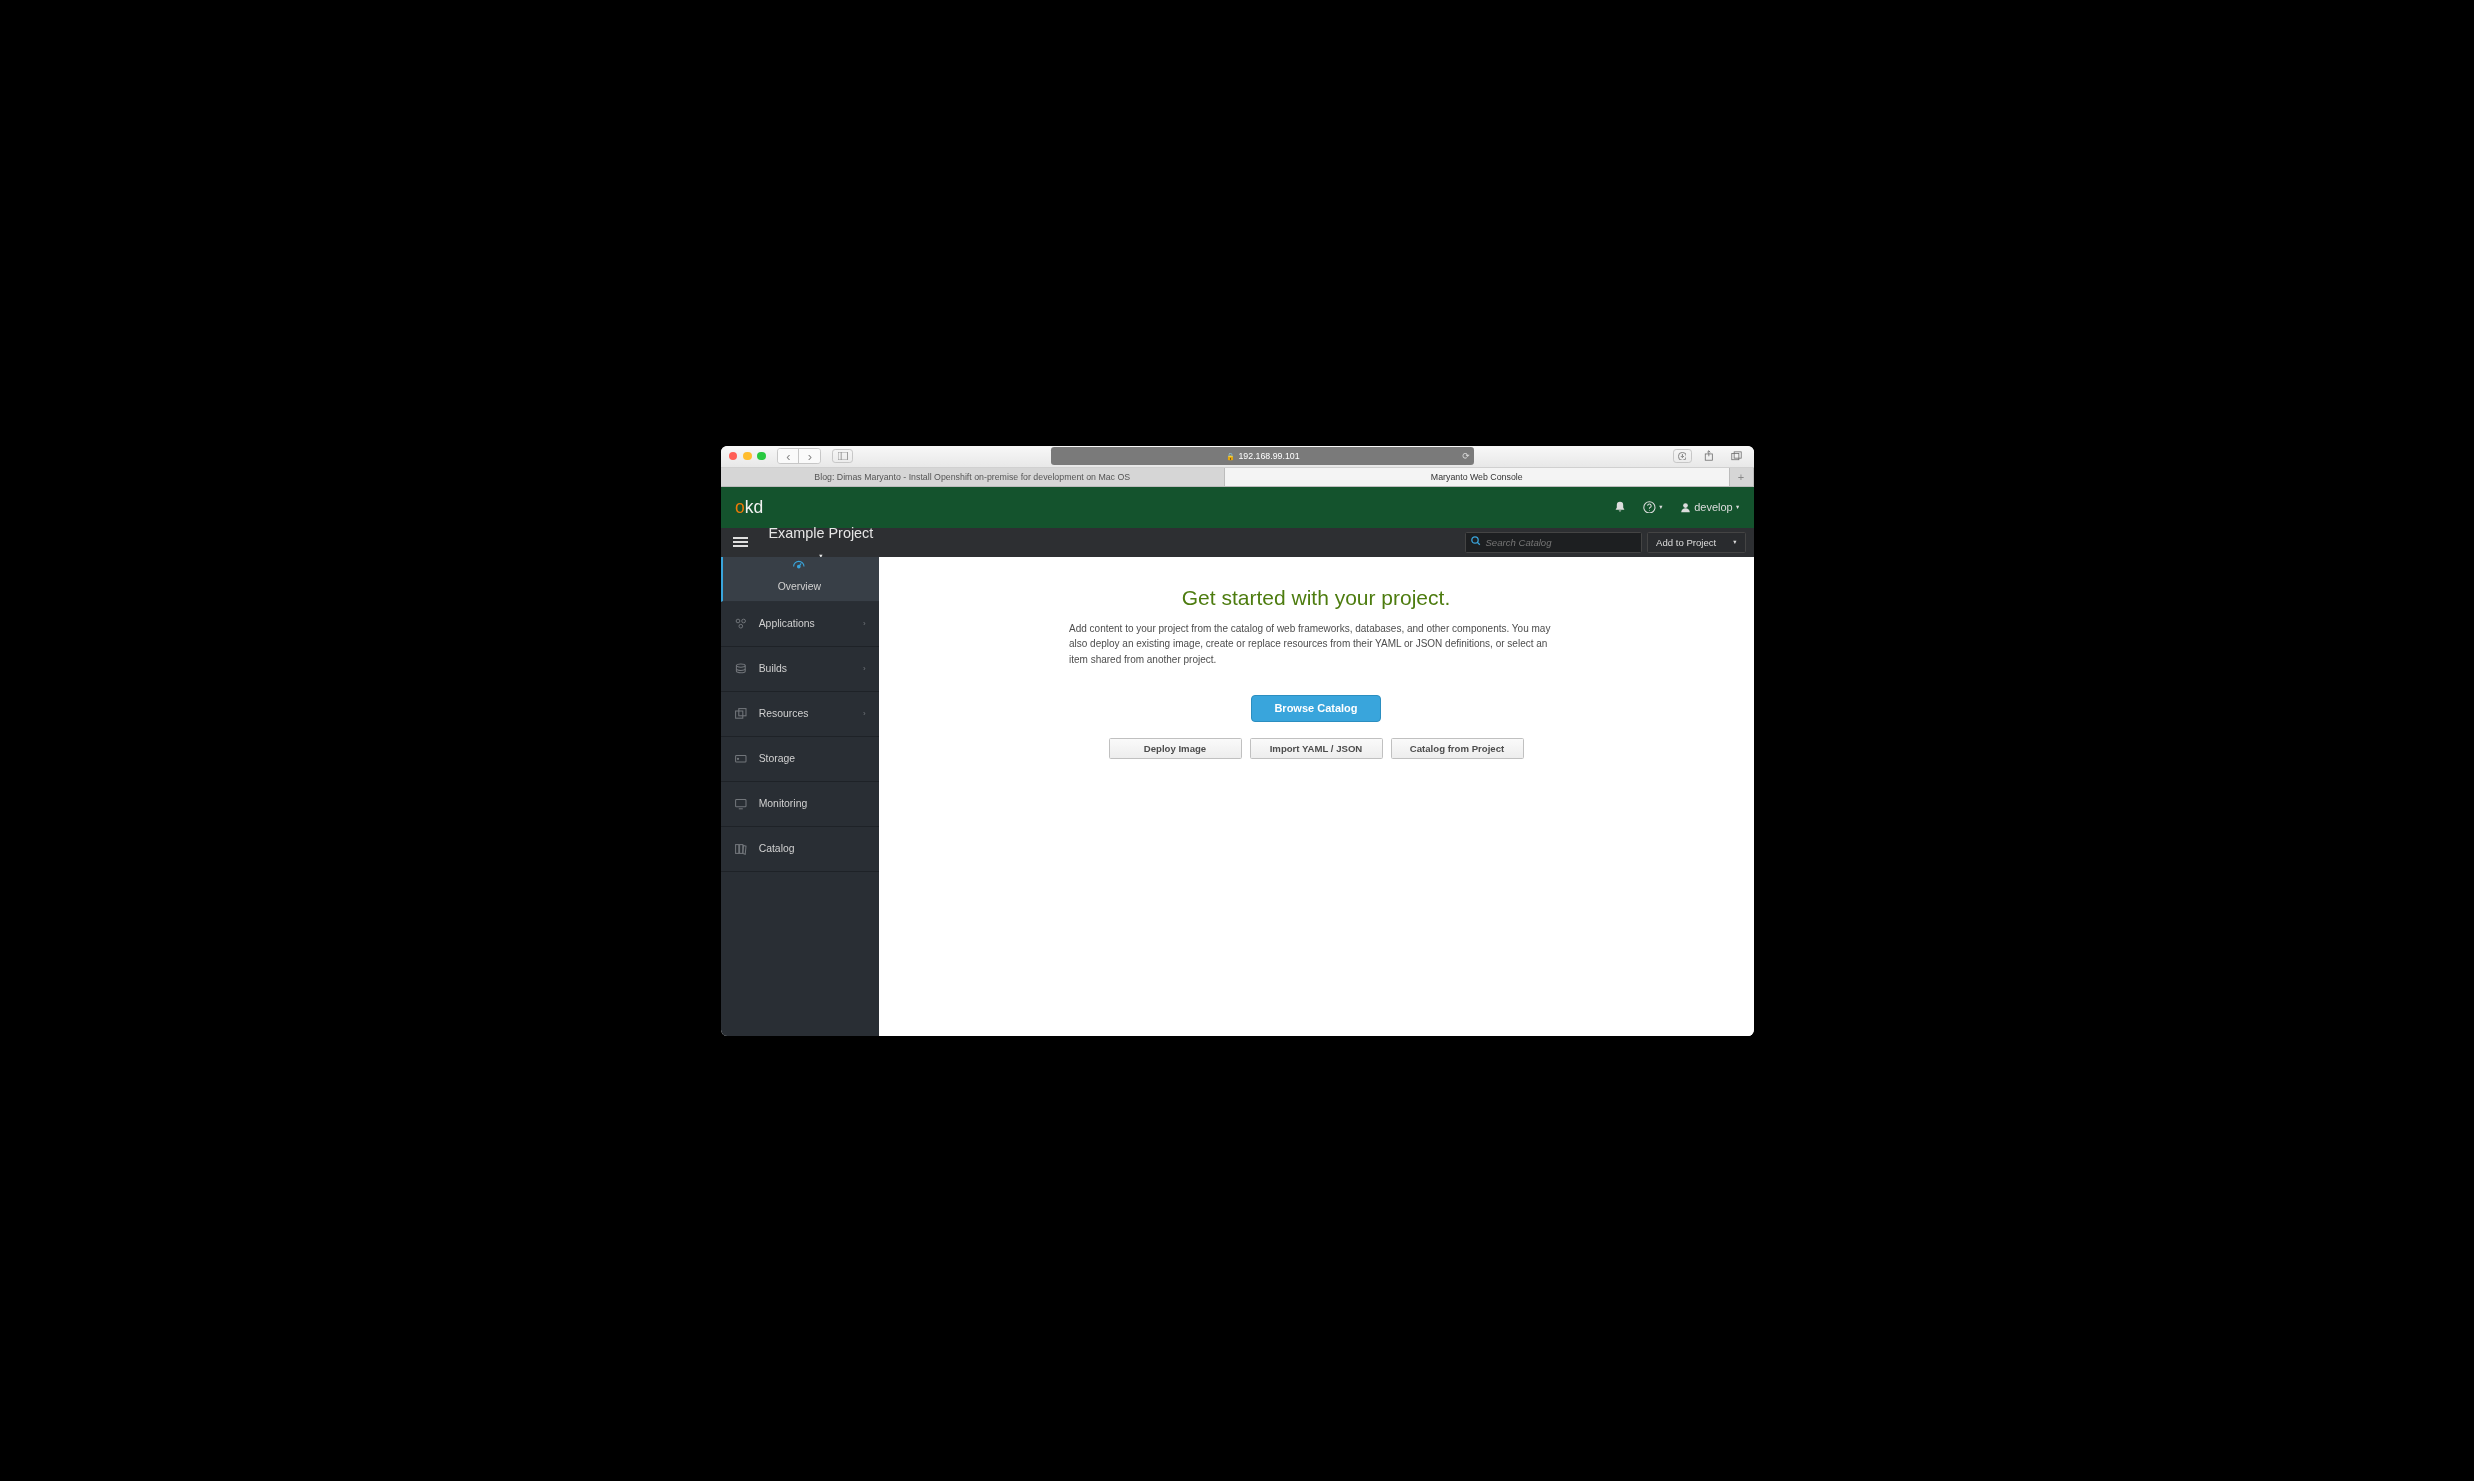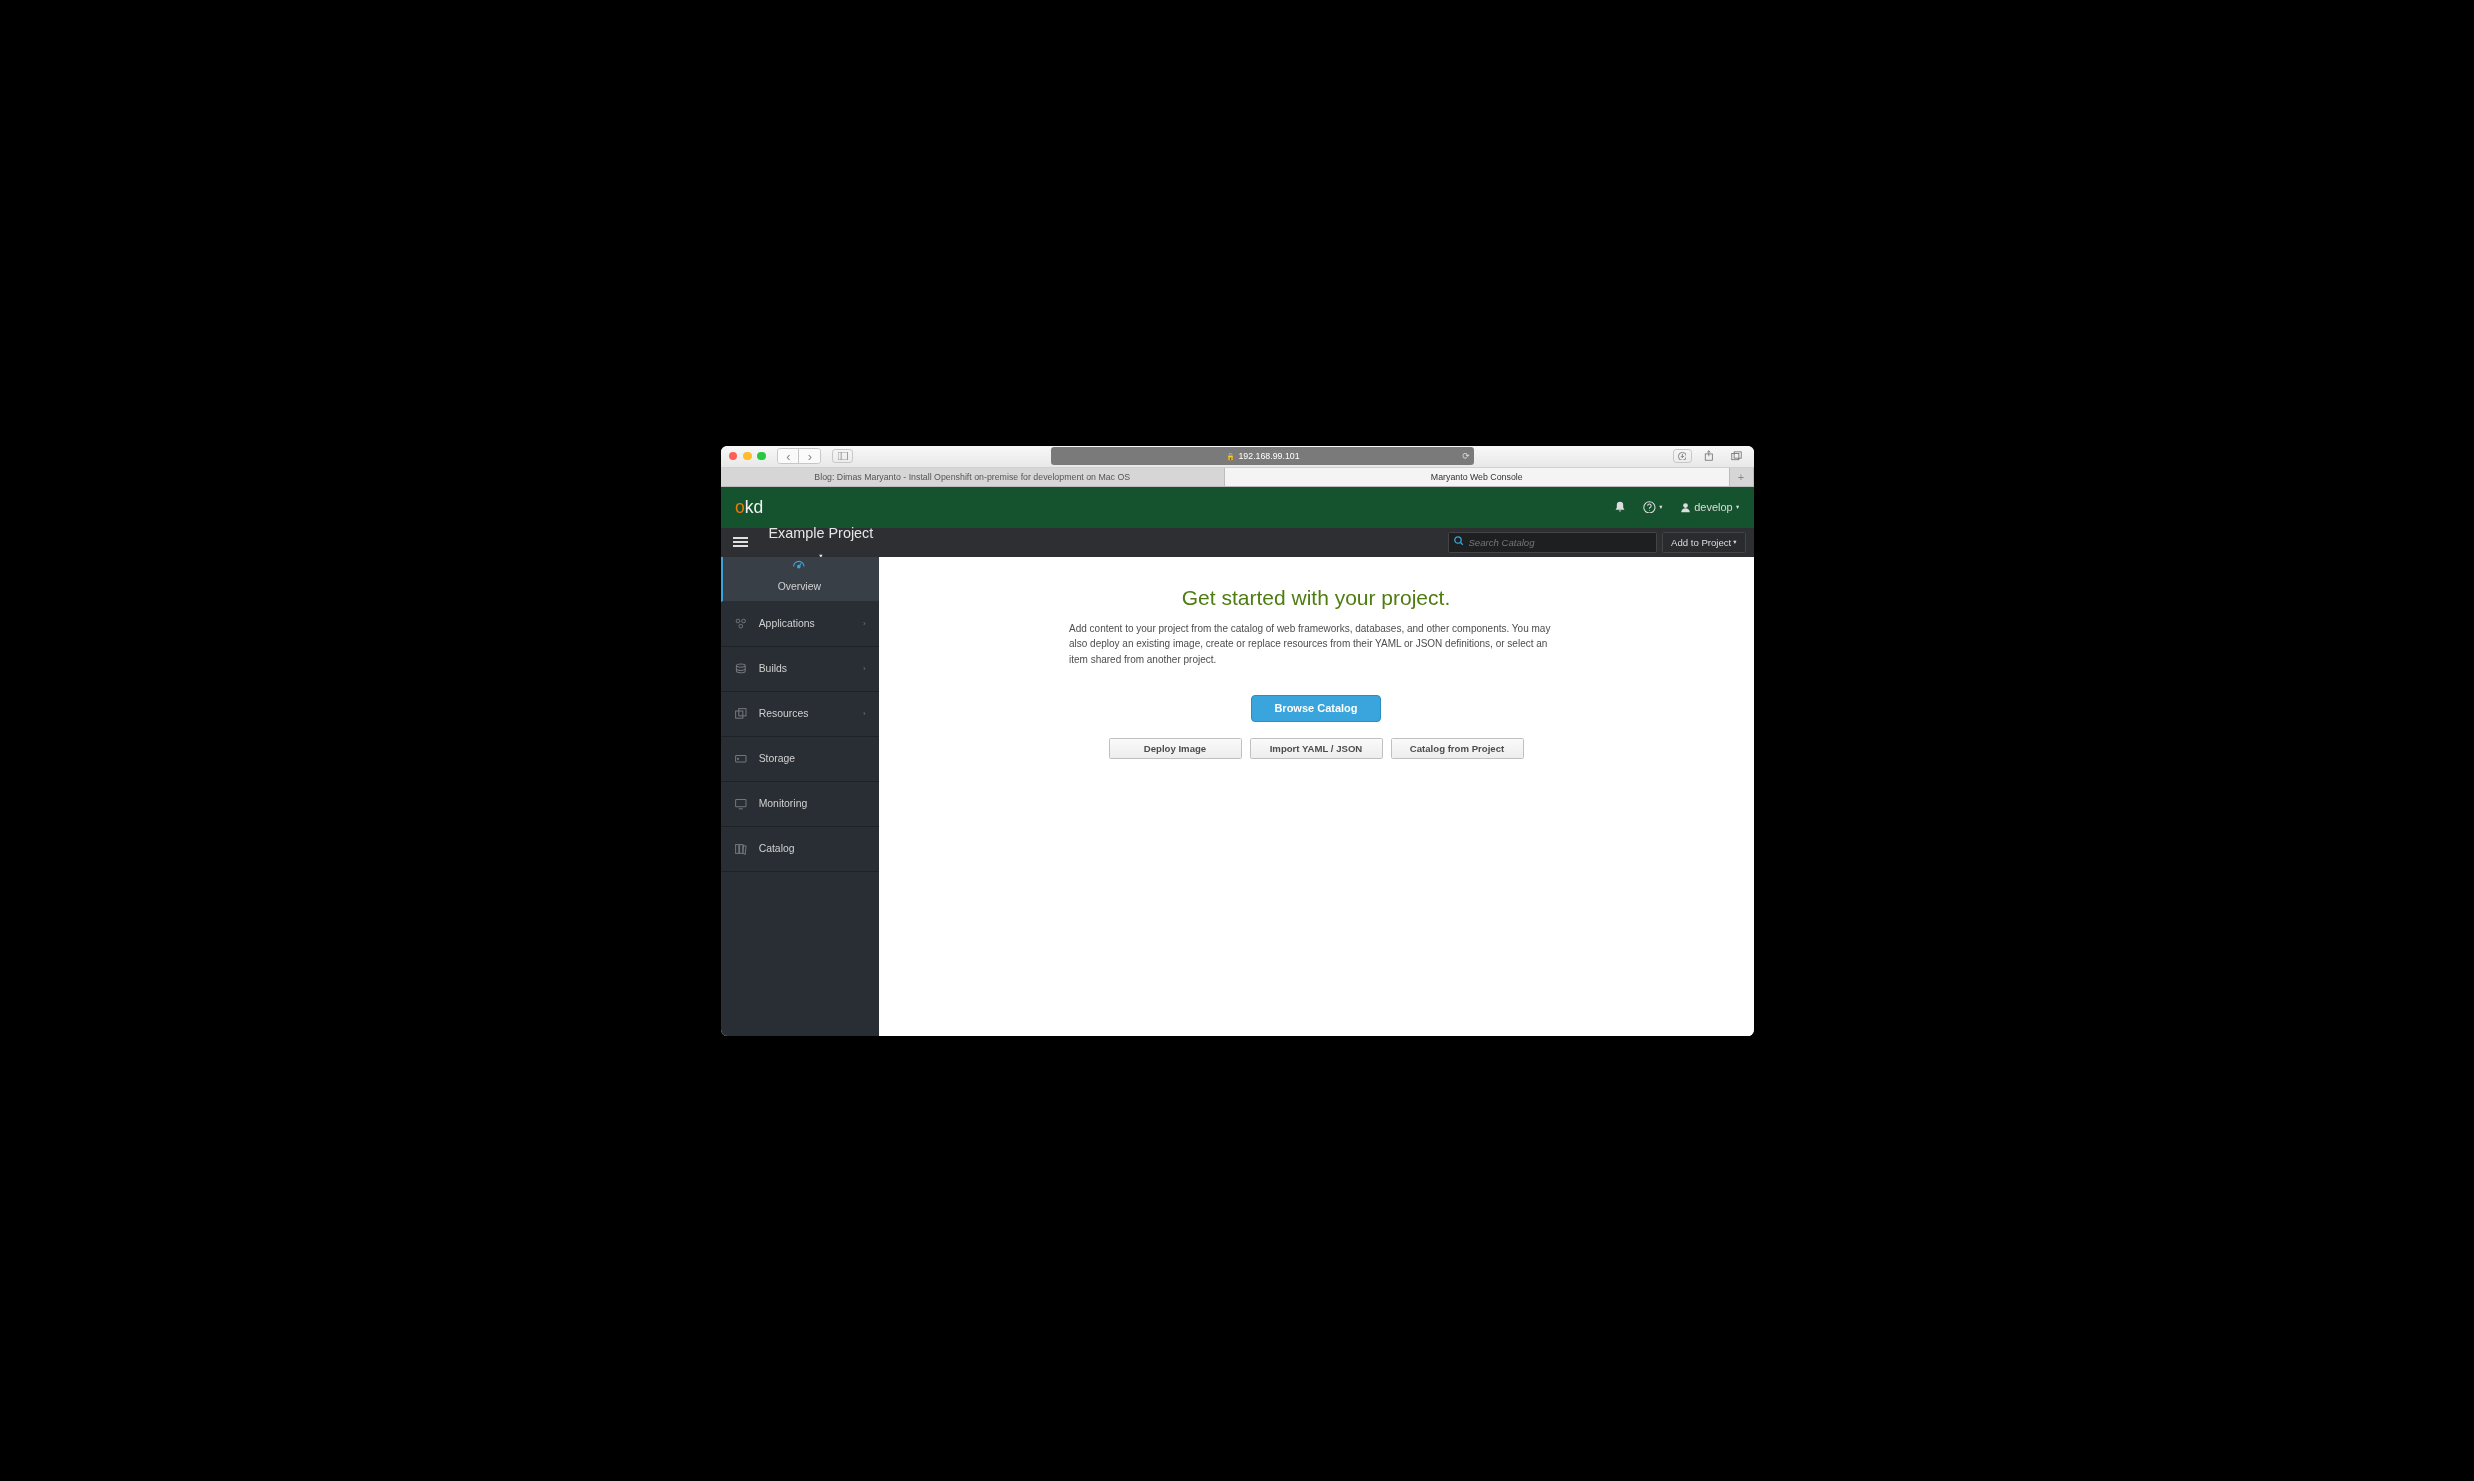--- a/index.html
+++ b/index.html
@@ -31,24 +31,24 @@
     .okd-logo .o{color:#ec7a08;} .okd-logo .kd{color:#f2f2f2;}
     .okd-header .spacer{flex:1;}
     .hdr-icn{margin-left:17.5px;color:#ddd;cursor:pointer;display:flex;align-items:center;gap:3.2px;font-size:11px;}
     .caret{font-size:6.4px;}
     
     .subheader{height:29px;background:#2d2f32;display:flex;align-items:center;color:#e6e6e6;}
     .hamburger{width:40px;height:100%;display:flex;align-items:center;justify-content:center;cursor:pointer;}
     .hamburger span{display:block;width:14.4px;height:1.6px;background:#e0e0e0;box-shadow:0 -4px 0 #e0e0e0,0 4px 0 #e0e0e0;}
     .proj-name{font-size:14.4px;font-weight:300;margin-left:8px;display:flex;align-items:center;gap:11px;cursor:pointer;flex-direction:column;}
     .subheader .spacer{flex:1;}
-    .search-box{width:209px;height:21px;background:#1d1f21;border:0.8px solid #444;border-radius:1.6px;display:flex;align-items:center;padding:0 4.8px;margin-right:4.8px;}
+    .search-box{width:177px;height:21px;background:#1d1f21;border:0.8px solid #444;border-radius:1.6px;display:flex;align-items:center;padding:0 4.8px;margin-right:4.8px;}
     .search-box input{flex:1;background:transparent;border:none;outline:none;color:#ccc;font-size:9.6px;font-style:italic;}
     .search-box .sicon{color:#39a5dc;font-size:9.6px;margin-right:4.8px;}
-    .add-btn{height:21px;padding:0 8px;background:#292b2e;border:0.8px solid #444;border-radius:1.6px;color:#ddd;font-size:9.6px;display:flex;align-items:center;gap:2px;cursor:pointer;margin-right:8px;}
+    .add-btn{height:21px;padding:0 8px;background:#292b2e;border:0.8px solid #444;border-radius:1.6px;color:#ddd;font-size:9.6px;display:flex;align-items:center;gap:17px;cursor:pointer;margin-right:8px;}
     
     .body{flex:1;display:flex;overflow:hidden;}
     .sidenav{width:158px;background:#292e34;color:#d1d1d1;display:flex;flex-direction:column;}
     .navitem{height:45px;display:flex;align-items:center;padding:0 12.8px;gap:11px;font-size:10.4px;cursor:pointer;border-bottom:0.8px solid rgba(0,0,0,.25);}
     .navitem.active{background:#383f47;border-left:2.4px solid #39a5dc;padding-left:10.4px;flex-direction:column;}
     .navitem.active .ni-icon{color:#39a5dc;}
     .navitem .ni-icon{width:14.4px;font-size:12px;color:#72767b;display:flex;justify-content:center;}
     .navitem .chev{margin-left:auto;font-size:8px;color:#72767b;}
     .main{flex:1;background:#fff;padding:29px 32px;overflow:auto;}
     .main h1{text-align:center;font-size:21px;font-weight:400;color:#4d7c0f;margin-bottom:11px;}

